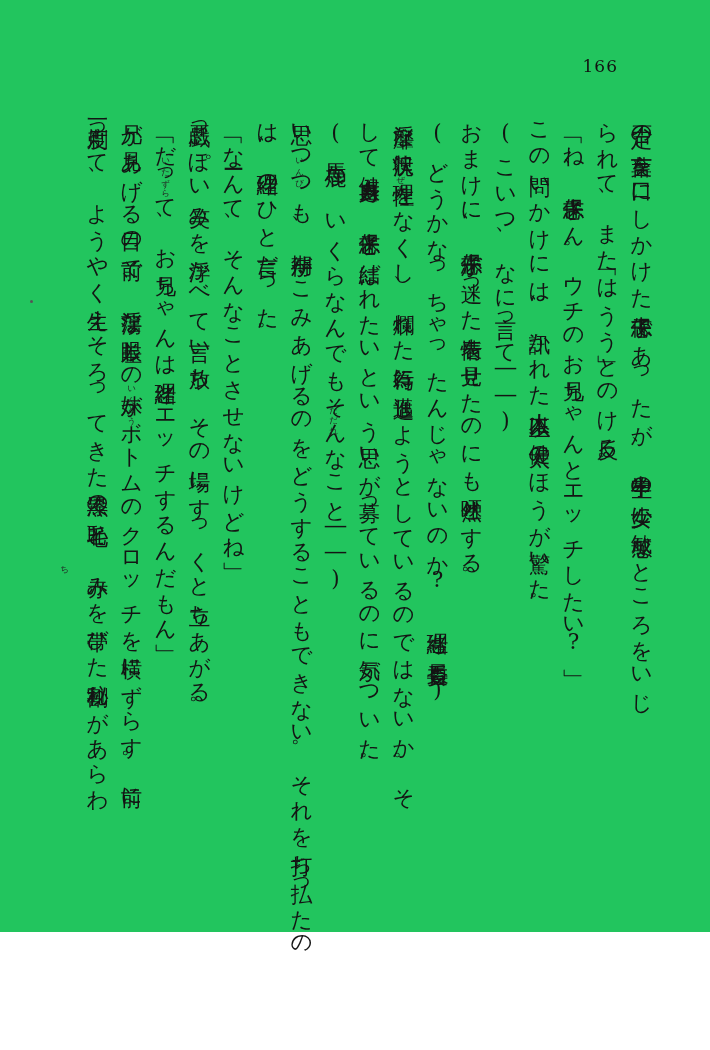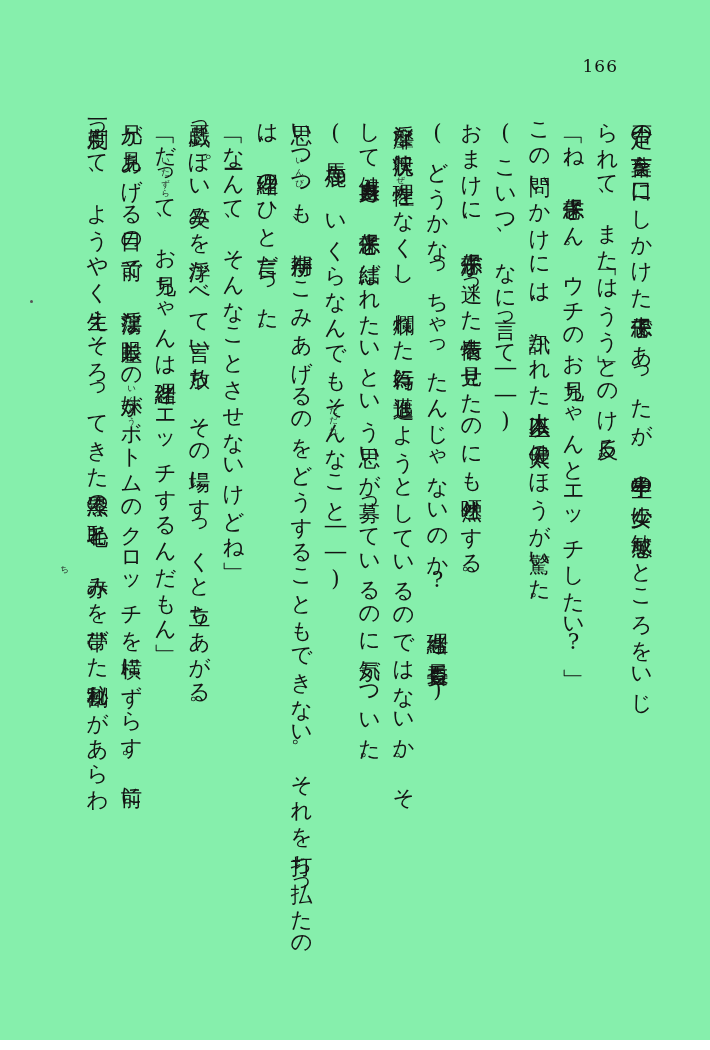--- a/index.html
+++ b/index.html
@@ -12,22 +12,22 @@
     height: 1050px;
     overflow: hidden;
     font-family: "DejaVu Serif", "Liberation Serif", serif;
     color: #1a1a1a;
     position: relative;
   }
 
   #page {
     position: relative;
     width: 710px;
-    height: 1040px;
-    background: #86efac;
+    height: 932px;
+    background: #22c55e;
   }
 
   
   .page-number {
     position: absolute;
     top: 56px;
     right: 92px;
     font-size: 17px;
     letter-spacing: 1px;
     font-family: "DejaVu Serif", "Liberation Serif", serif;

